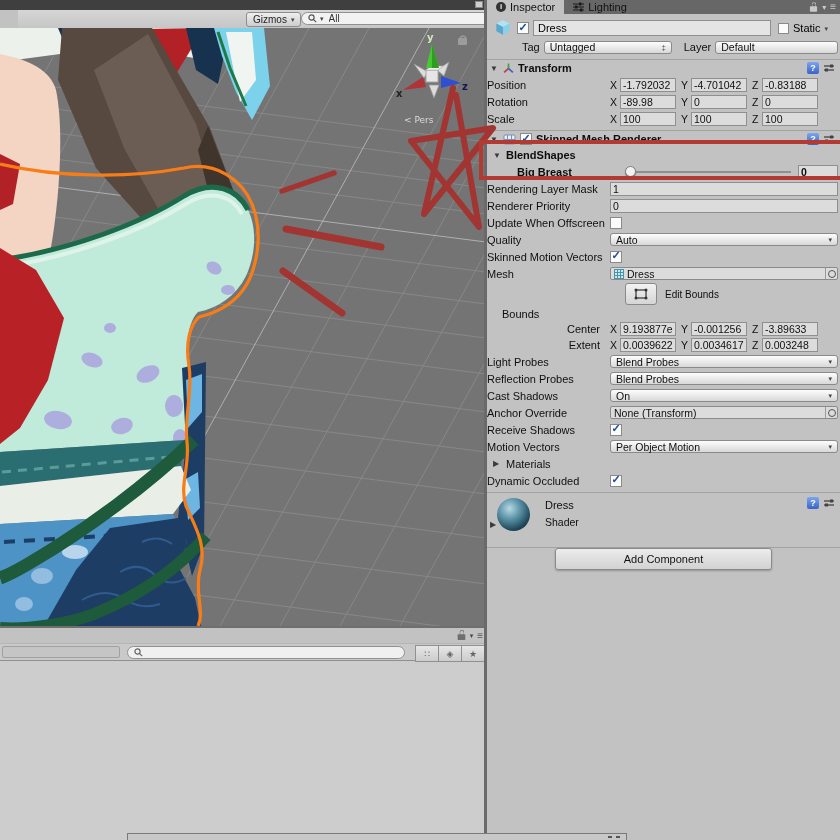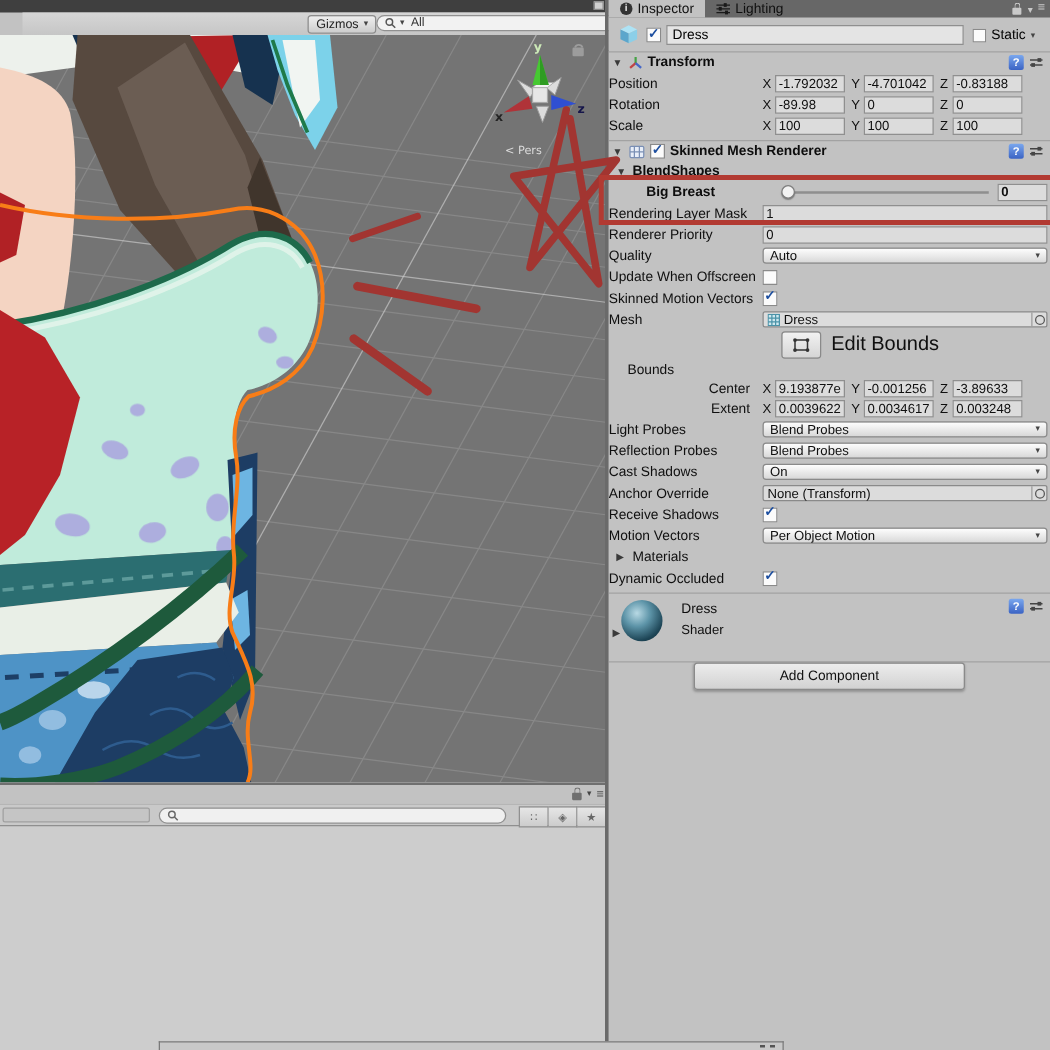--- a/index.html
+++ b/index.html
@@ -79,21 +79,21 @@
 
   .bs-head{height:16px;display:flex;align-items:center;gap:4px;padding-left:6px;font-size:11px;font-weight:bold;color:#0d0d0d}
   .bs-row{height:17px;display:flex;align-items:center;padding-left:30px;font-size:11px;font-weight:bold;color:#0d0d0d}
   .bs-label{width:108px;flex:none;white-space:nowrap;overflow:hidden}
   .slider{flex:1;position:relative;height:17px;margin-right:5px}
   .sl-track{position:absolute;left:5px;right:2px;top:8px;height:2px;background:#8f8f8f}
   .sl-handle{position:absolute;left:0;top:3px;width:11px;height:11px;border-radius:50%;background:#f2f2f2;border:1px solid #7e7e7e;
       box-sizing:border-box;box-shadow:0 1px 1px rgba(0,0,0,.35)}
   .bs-val{width:34px;flex:none;margin-right:2px;font-weight:bold}
 
-  .eb-row{height:24px;display:flex;align-items:center;padding-left:138px;font-size:16px;color:#0f0f0f}
+  .eb-row{height:24px;display:flex;align-items:center;padding-left:138px;font-size:10px;color:#0f0f0f}
   .eb-btn{width:30px;height:20px;border:1px solid #8a8a8a;border-radius:3px;background:linear-gradient(#f2f2f2,#d5d5d5);
       display:flex;align-items:center;justify-content:center}
   .bounds-lbl{height:15px;display:flex;align-items:center;padding-left:15px;font-size:11px;color:#0f0f0f}
   .fold-row{height:17px;display:flex;align-items:center;gap:4px;padding-left:6px;font-size:11px;color:#0f0f0f}
 
   #mat-block{position:relative;height:46px;border-top:1px solid #a2a2a2;margin-top:3px}
   #mat-sphere{position:absolute;left:10px;top:5px;width:33px;height:33px;border-radius:50%;
       background:radial-gradient(circle at 38% 32%, #b8d9e4 0%, #5d94a8 35%, #1d4556 72%, #0e2730 100%)}
   #mat-name{position:absolute;left:58px;top:6px;font-size:11px;color:#0d0d0d}
   #mat-shader-row{position:absolute;left:58px;top:23px;display:flex;align-items:center;font-size:10.5px;color:#0f0f0f;width:290px}
@@ -324,20 +324,31 @@
         <polygon points="15,5 9,8 9,15 15,12" fill="#8ccfe8"></polygon>
       </svg>
       <span class="cb" style="margin-right:4px">
           <span class="check">✓</span>
         </span>
       <span class="namefld">Dress</span>
       <span class="cb small" style="margin-left:7px"></span>
       <span style="font-size:11px;margin-left:4px">Static</span>
       <span class="caret" style="margin-left:4px">▾</span>
     </div>
+    <div class="gh2">
+      <span>Tag</span>
+      <span class="drop" style="flex:none;width:128px">
+        <span>Untagged</span>
+        <span class="caret" style="margin-left:auto">‡</span>
+      </span>
+      <span style="margin-left:6px">Layer</span>
+      <span class="drop">
+        <span>Default</span>
+      </span>
+    </div>
   </div>
 
   <div class="comp-h" style="margin-top:3px">
     <span class="fold">▼</span>
     <svg width="11" height="11" viewBox="0 0 10 10">
       <line x1="5" y1="5" x2="5" y2="0.5" stroke="#44a244" stroke-width="1.6"></line>
       <line x1="5" y1="5" x2="1" y2="8.5" stroke="#c04444" stroke-width="1.6"></line>
       <line x1="5" y1="5" x2="9" y2="8.5" stroke="#4466c8" stroke-width="1.6"></line>
     </svg>
     <span>Transform</span>
@@ -421,29 +432,29 @@
 
   <div class="ins-row">
     <span class="ins-label">Rendering Layer Mask</span>
     <span class="numfld grow">1</span>
   </div>
   <div class="ins-row">
     <span class="ins-label">Renderer Priority</span>
     <span class="numfld grow">0</span>
   </div>
   <div class="ins-row">
+    <span class="ins-label">Update When Offscreen</span>
+    <span class="cb"></span>
+  </div>
+  <div class="ins-row">
     <span class="ins-label">Quality</span>
     <span class="drop">
       <span>Auto</span>
       <span class="caret">▾</span>
     </span>
-  </div>
-  <div class="ins-row">
-    <span class="ins-label">Update When Offscreen</span>
-    <span class="cb"></span>
   </div>
   <div class="ins-row">
     <span class="ins-label">Skinned Motion Vectors</span>
     <span class="cb">
         <span class="check">✓</span>
       </span>
   </div>
   <div class="ins-row">
     <span class="ins-label">Mesh</span>
     <span class="objfld">

